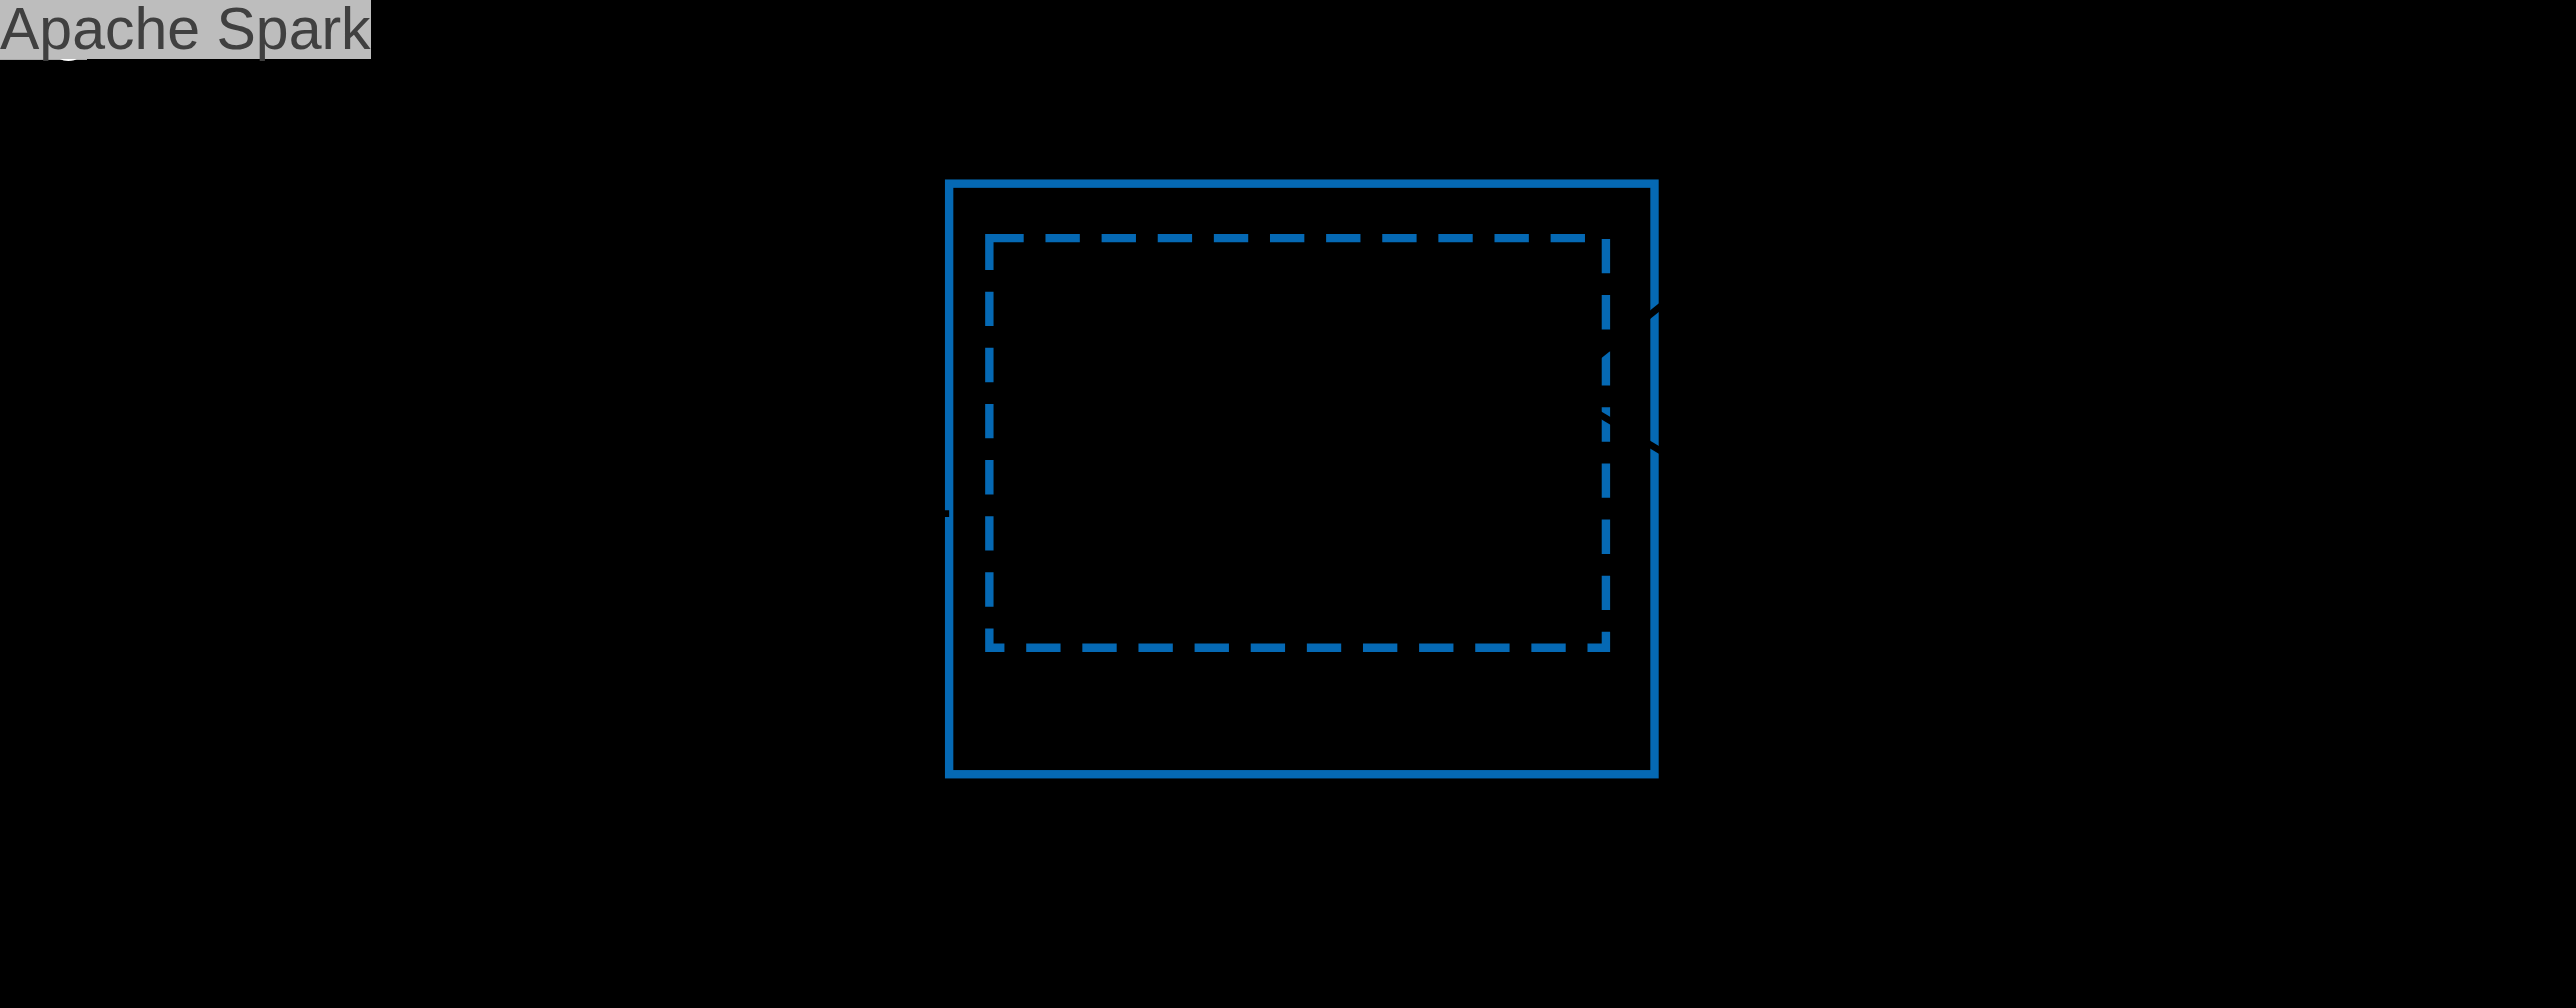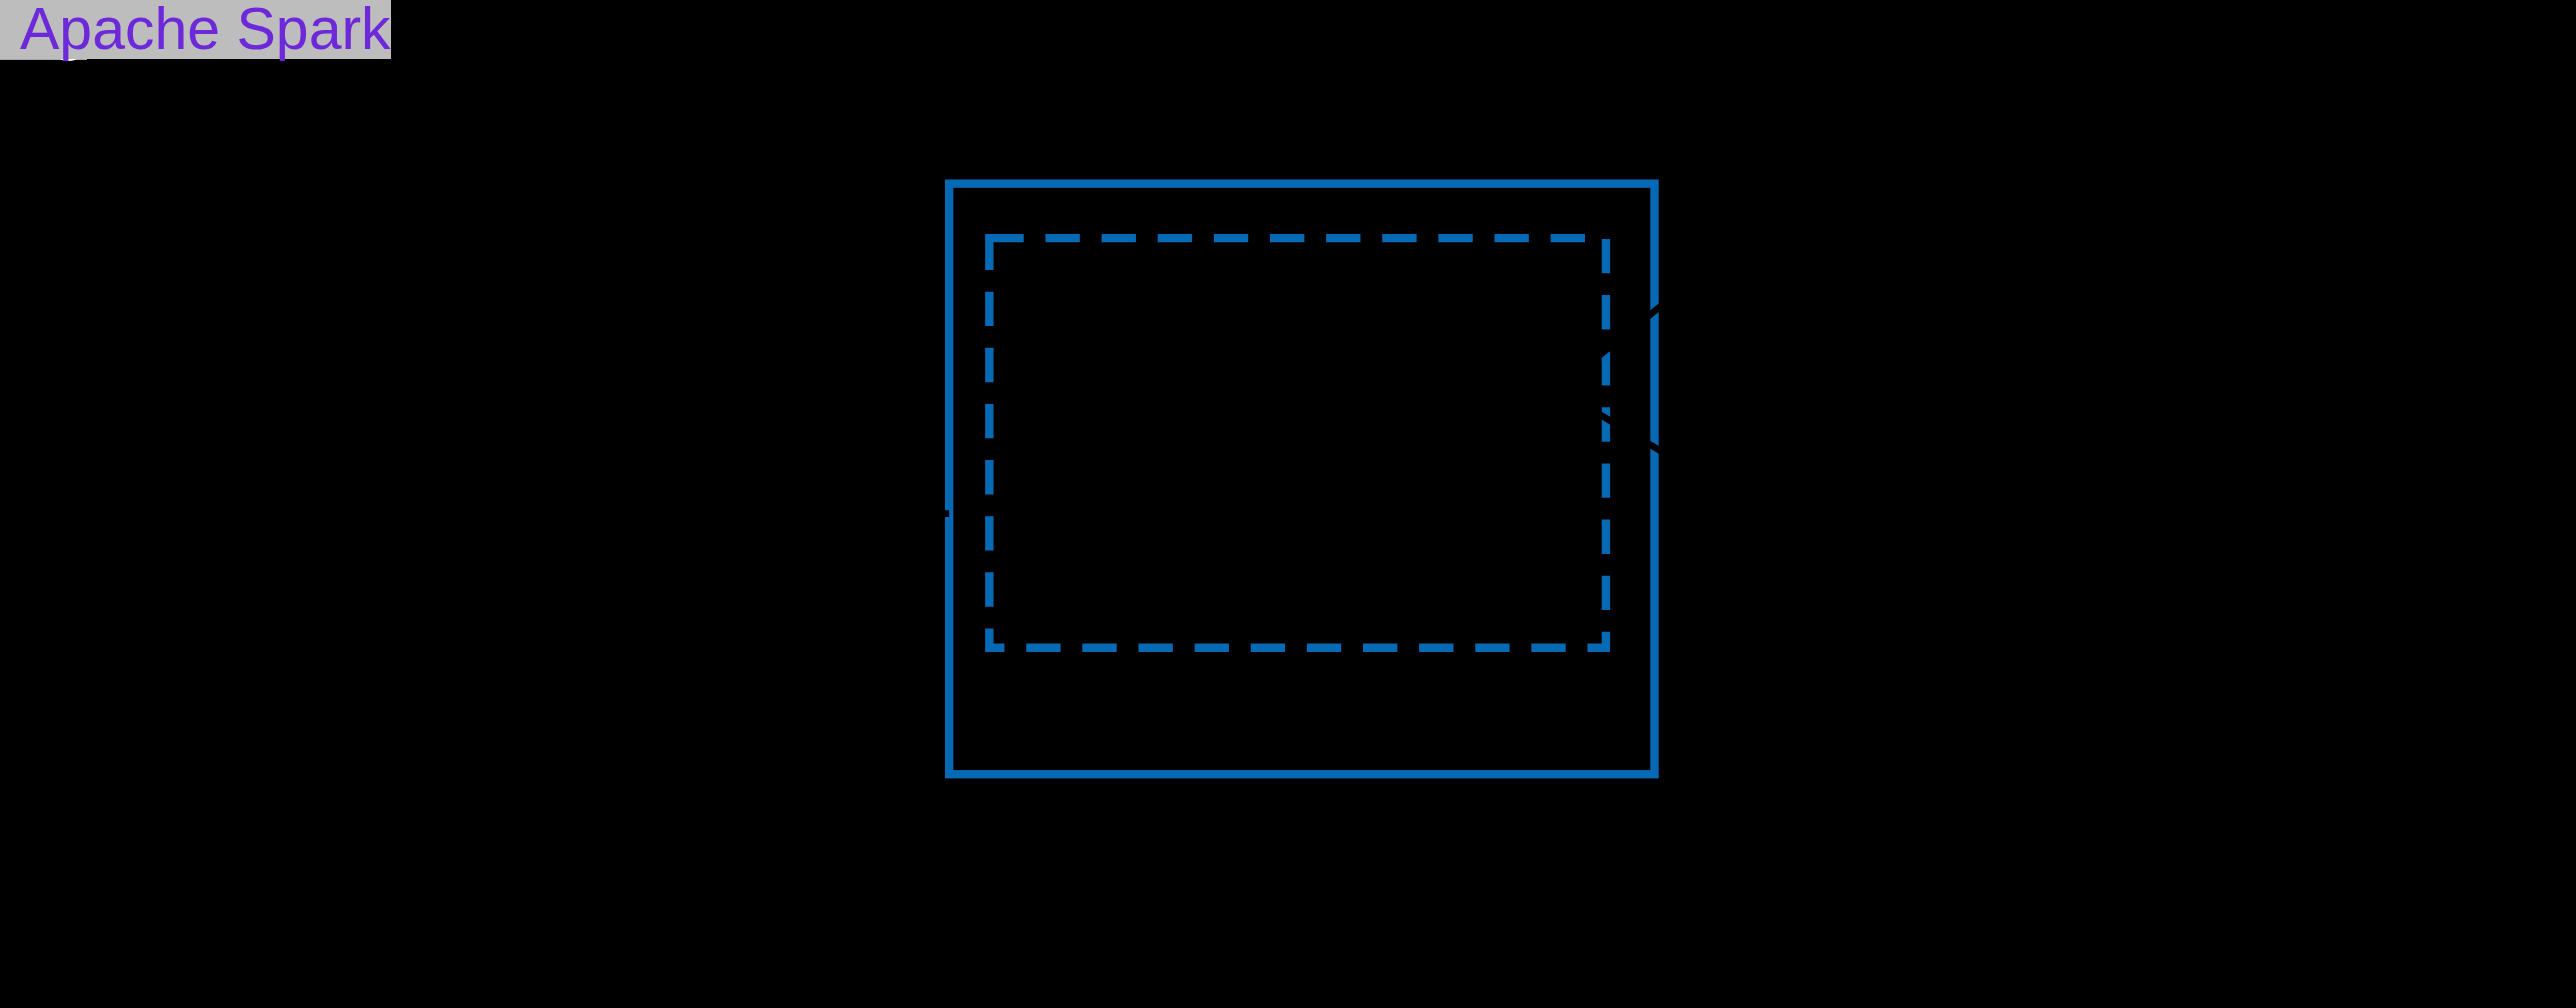--- a/index.html
+++ b/index.html
@@ -58,21 +58,21 @@
 
   <div class="box userapps" style="background: rgb(248, 223, 141);">
     <span class="label" style="color: rgb(0, 0, 0);">User Apps</span>
   </div>
 
   <div class="box bigdl" style="background: rgb(30, 154, 251);">
     <span class="label" style="color: rgb(255, 255, 255);">BigDL</span>
   </div>
 
   <div class="box spark" style="background: rgb(189, 189, 189);">
-    <span class="label" style="color: #6d28d9; padding-left: 20px;">Apache Spark</span>
+    <span class="label" style="color: #404040;">Apache Spark</span>
   </div>
 
   <svg class="overlay" width="2576" height="1009" viewBox="0 0 3075 1204">
 
     <rect x="1133" y="219" width="842" height="705" fill="none" stroke-width="10" stroke="#0569B4"></rect>
 
     <rect x="1181" y="284" width="736" height="489" fill="none" stroke-width="10" stroke-dasharray="41 26" stroke="#0569B4"></rect>
 
     <line x1="1133" y1="613" x2="648" y2="613" stroke-width="8" stroke="#000000"></line>
     <polygon points="612,613 652,592 652,634" fill="#000000"></polygon>

